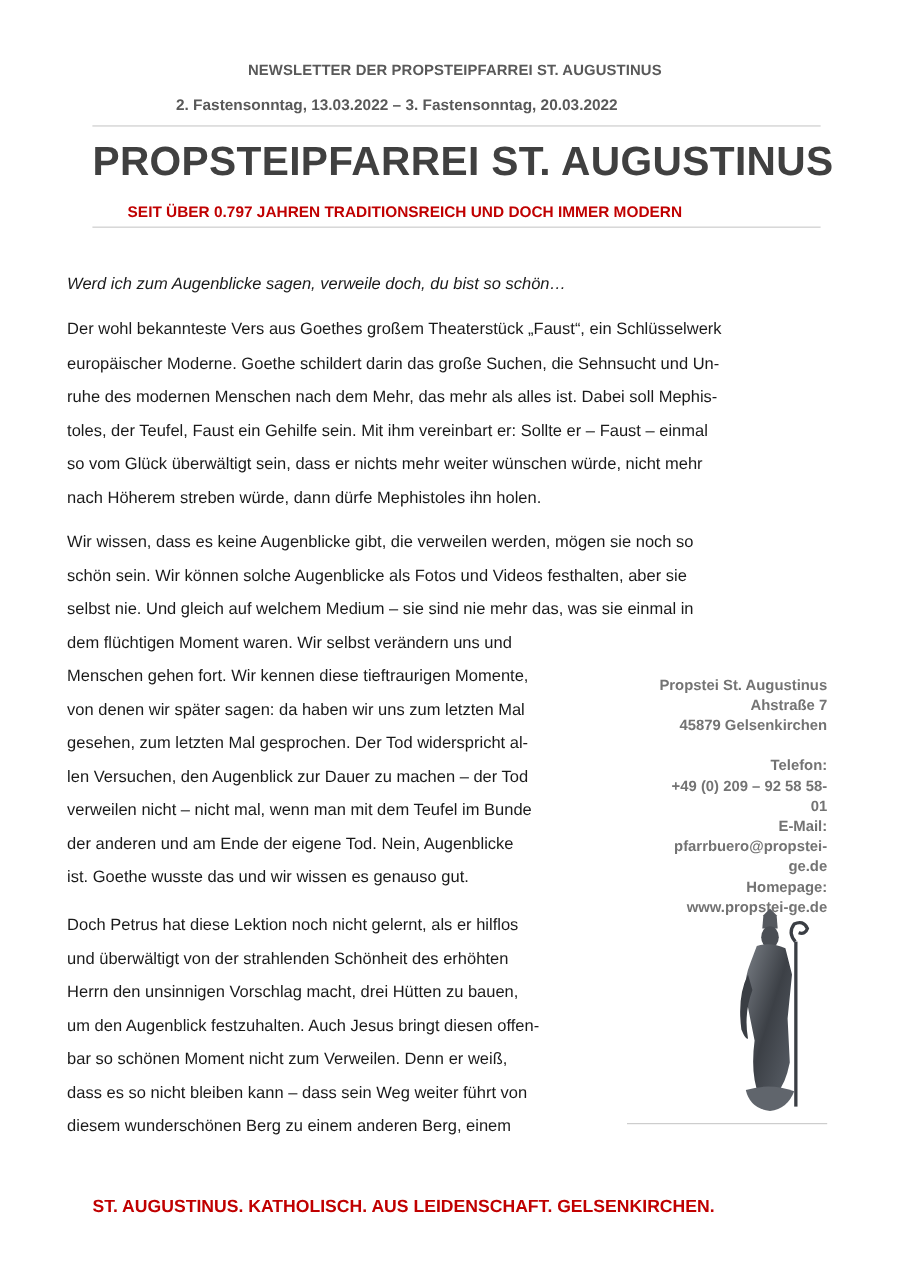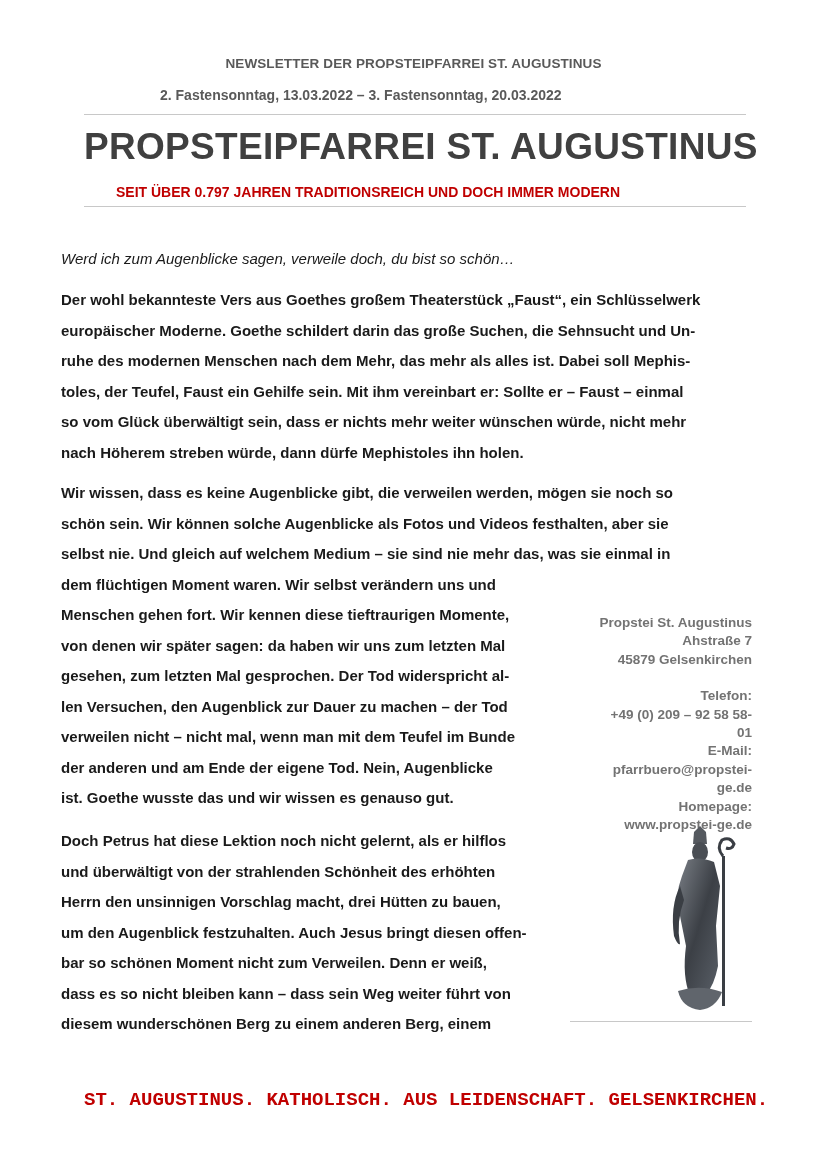--- a/index.html
+++ b/index.html
@@ -5,26 +5,26 @@
   html, body { margin: 0; padding: 0; background: #ffffff; }
   body { width: 827px; height: 1170px; position: relative; overflow: hidden;
          font-family: "Liberation Sans", "DejaVu Sans", sans-serif; color: #1a1a1a; }
   .abs { position: absolute; }
   .newsletter-title { left: 0; width: 827px; top: 56px; text-align: center; font-size: 13.5px; font-weight: bold; color: #595959; letter-spacing: 0.1px; }
   .dates { left: 160px; top: 87px; font-size: 14px; font-weight: bold; color: #595959; }
   .rule { background: #c8c8c8; height: 1px; }
   .masthead { left: 84px; top: 126px; font-size: 37px; font-weight: bold; color: #404040; letter-spacing: 0.3px; }
   .tagline { left: 116px; top: 184px; font-size: 14px; font-weight: bold; color: #c00000; }
   .quote { left: 61px; top: 250px; font-size: 15px; font-style: italic; color: #1a1a1a; }
-  .para { left: 61px; font-size: 15px; line-height: 30.5px; color: #1a1a1a; font-weight: bold; }
+  .para { left: 61px; font-size: 15px; line-height: 30.5px; color: #1a1a1a; }
   .para .line { display: block; white-space: nowrap; }
   .sidebar { left: 572px; top: 614px; width: 180px; text-align: right; font-size: 13.5px; font-weight: bold; color: #737373; line-height: 18.4px; }
   .sidebar .gap { height: 18px; }
   .statue { left: 660px; top: 826px; width: 80px; height: 185px; }
-  .footer { left: 84px; top: 1089px; font-size: 19px; font-weight: bold; color: #c00000; font-family: Liberation Mono, monospace; }
+  .footer { left: 84px; top: 1089px; font-size: 16px; font-weight: bold; color: #c00000; }
 </style>
 </head>
 <body>
 
 <div class="abs newsletter-title">NEWSLETTER DER PROPSTEIPFARREI ST. AUGUSTINUS</div>
 <div class="abs dates">2. Fastensonntag, 13.03.2022 – 3. Fastensonntag, 20.03.2022</div>
 <div class="abs rule" style="left:84px;top:114px;width:662px;"></div>
 <div class="abs masthead">PROPSTEIPFARREI ST. AUGUSTINUS</div>
 <div class="abs tagline">SEIT ÜBER 0.797 JAHREN TRADITIONSREICH UND DOCH IMMER MODERN</div>
 <div class="abs rule" style="left:84px;top:206px;width:662px;"></div>

